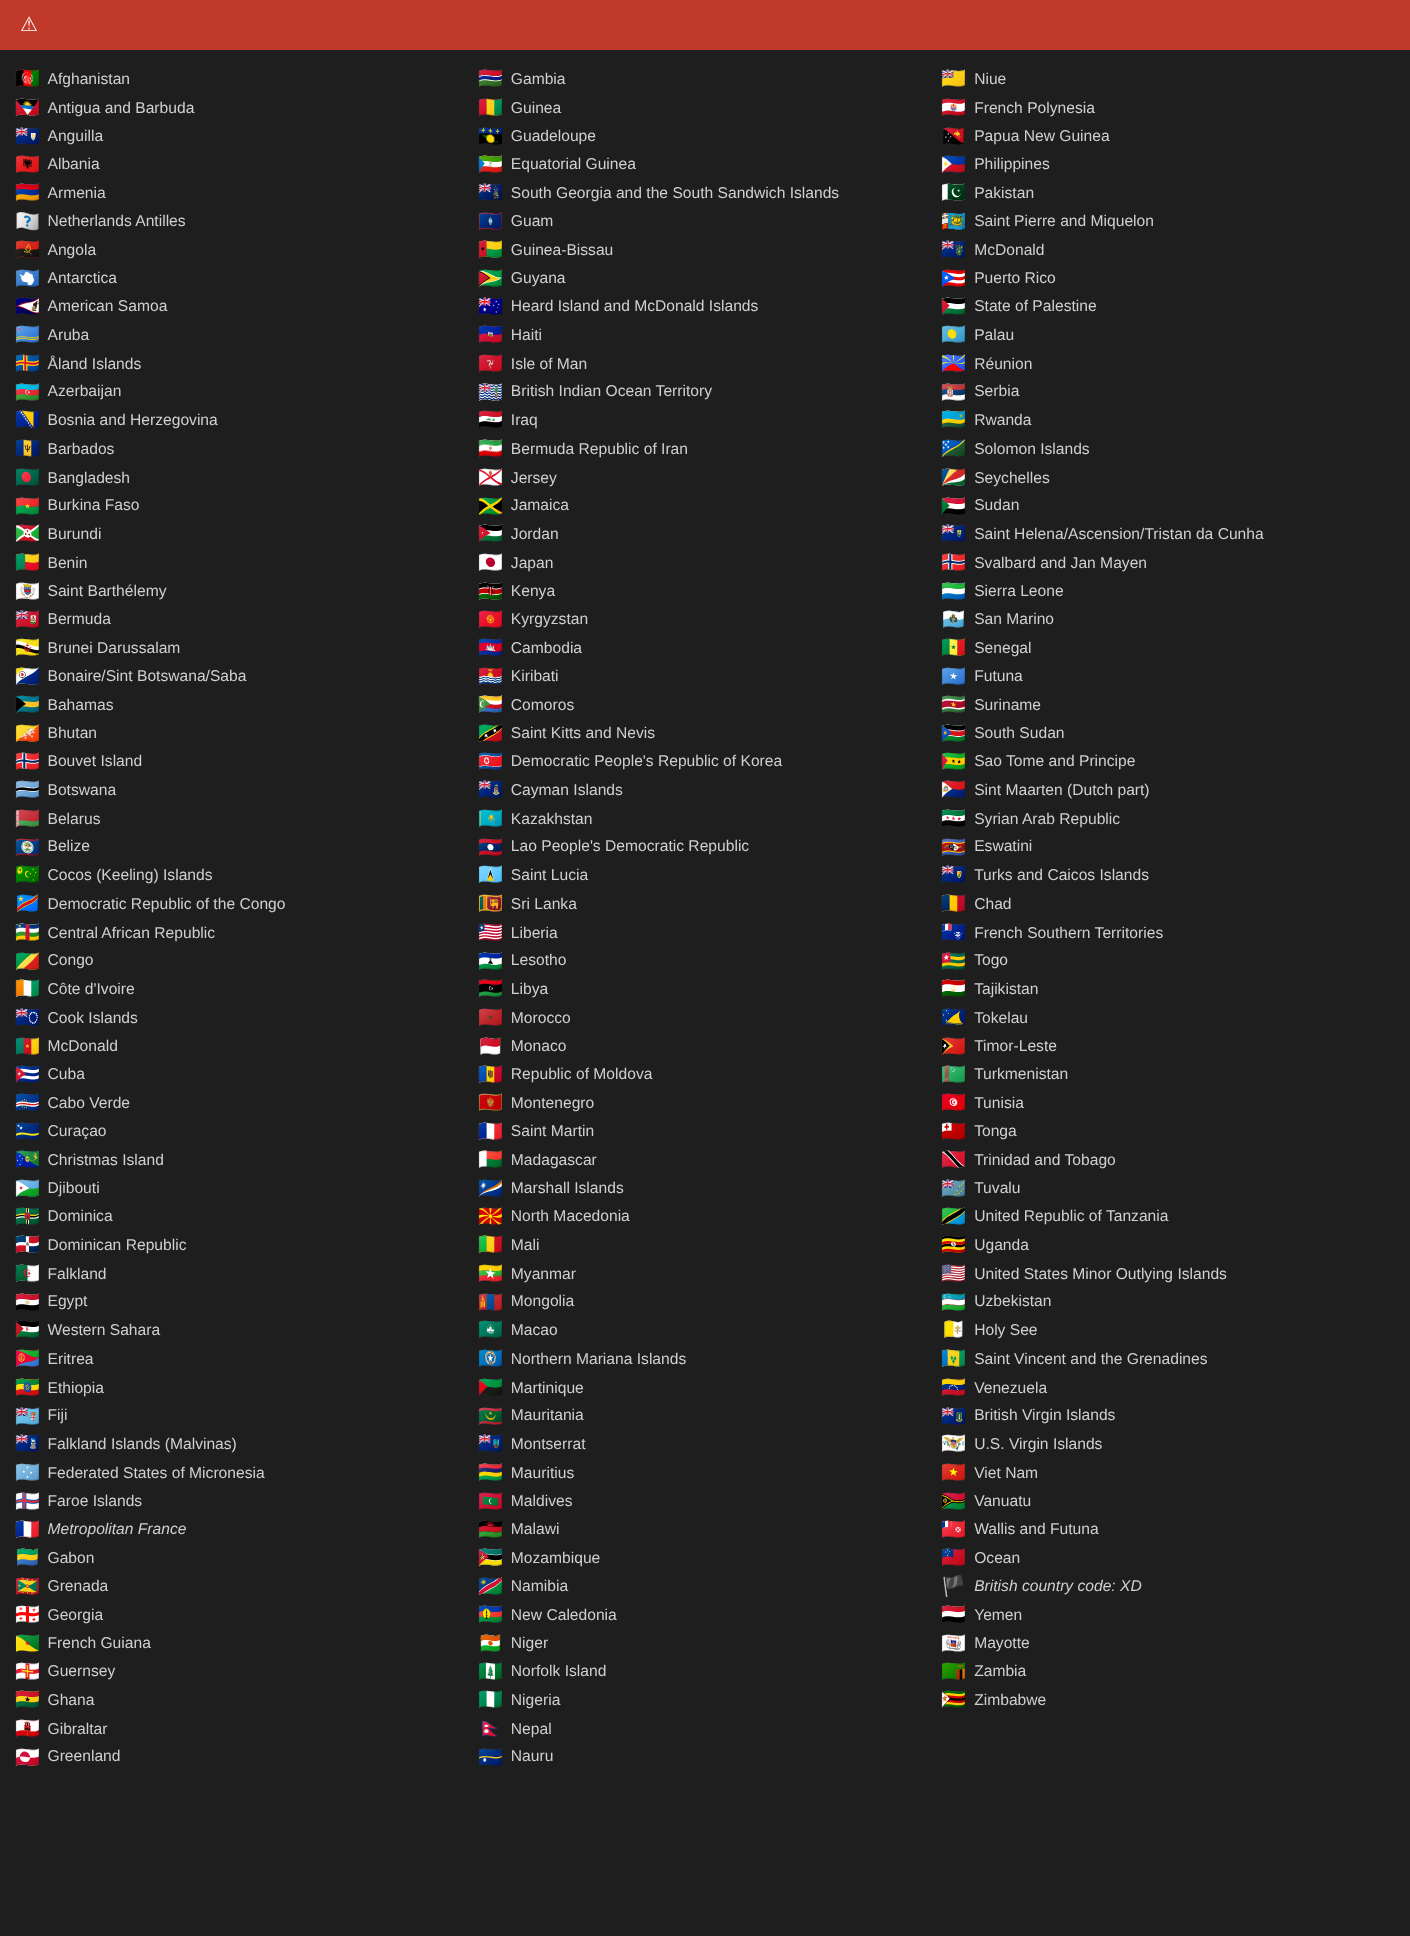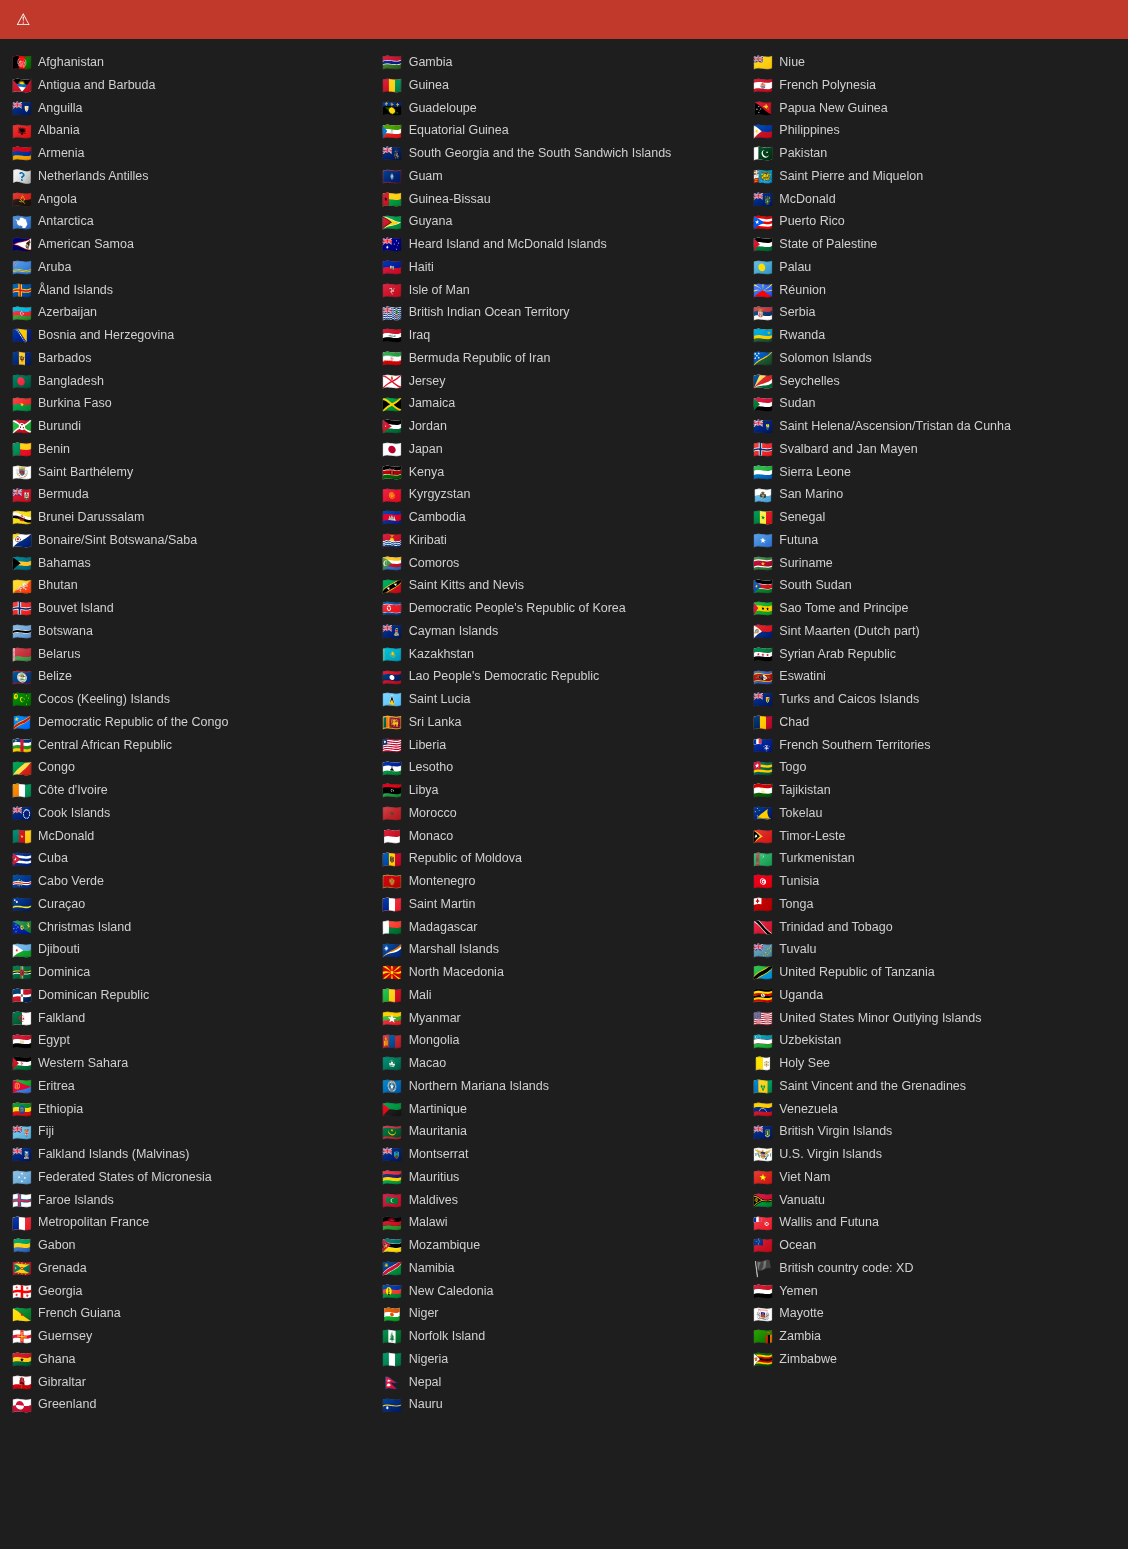--- a/index.html
+++ b/index.html
@@ -43,20 +43,21 @@
       display: inline-block;
       flex-shrink: 0;
       font-size: 16px;
       line-height: 1;
     }
     .country-name {
       color: #d0d0d0;
       font-size: 12.5px;
     }
     .country-name.italic {
+      font-style: italic;
     }
     .col {
       display: flex;
       flex-direction: column;
     }
   </style>
 </head>
 <body>
 
 <div class="warning-banner">

